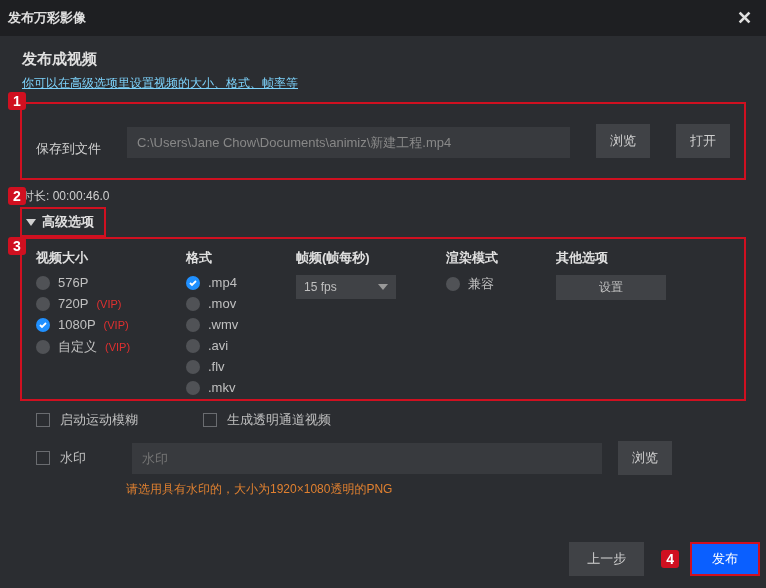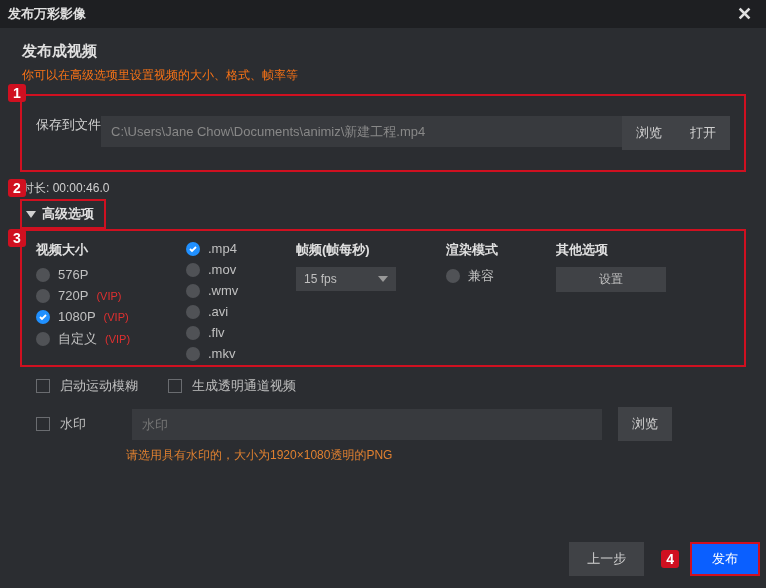--- a/index.html
+++ b/index.html
@@ -1,24 +1,24 @@
 <!DOCTYPE html>
 <html><head>
 <meta charset="utf-8">
 <style>
 * { margin: 0; padding: 0; box-sizing: border-box; font-family: "Microsoft YaHei", sans-serif; }
 body { background: #2b2d31; color: #c0c0c0; width: 766px; height: 588px; position: relative; overflow: hidden; }
-.titlebar { background: #1e1f22; height: 28px; display: flex; align-items: center; justify-content: space-between; padding: 0 8px; font-size: 13px; font-weight: bold; color: #e0e0e0; }
+.titlebar { background: #1e1f22; height: 36px; display: flex; align-items: center; justify-content: space-between; padding: 0 8px; font-size: 13px; font-weight: bold; color: #e0e0e0; }
 .close-btn { color: #e0e0e0; font-size: 18px; cursor: pointer; padding: 0 6px; }
 .header { padding: 14px 22px 4px 22px; }
 .header-title { font-size: 15px; font-weight: bold; color: #e0e0e0; margin-bottom: 6px; }
-.header-hint { font-size: 12px; color: #f97316; }
+.header-hint { font-size: 12px; color: #7dd3fc; text-decoration: underline; }
 .section-box { border: 2px solid #d01020; margin: 6px 20px 0 20px; padding: 20px 14px; position: relative; }
 .badge { position: absolute; background: #d01020; color: #fff; font-size: 14px; font-weight: bold; border-radius: 3px; padding: 0 5px; line-height: 18px; z-index: 10; }
-.file-row { display: flex; align-items: flex-start; gap: 0; }
+.file-row { display: flex; align-items: flex-end; gap: 26px; }
 .file-label { font-size: 13px; color: #d0d0d0; white-space: nowrap; }
 .file-input { flex: 1; background: #383a3e; border: none; padding: 8px 10px; font-size: 13px; color: #888; outline: none; }
 .btn-gray { background: #404246; border: none; color: #d0d0d0; font-size: 13px; padding: 8px 14px; cursor: pointer; }
 .duration { font-size: 12px; color: #d0d0d0; margin: 8px 0 0 22px; position: relative; }
 .adv-header { border: 2px solid #d01020; display: inline-block; margin: 2px 0 0 20px; padding: 4px 10px 4px 4px; position: relative; }
 .adv-header-inner { display: flex; align-items: center; gap: 6px; font-size: 13px; font-weight: bold; color: #e0e0e0; }
 .triangle { width: 0; height: 0; border-left: 5px solid transparent; border-right: 5px solid transparent; border-top: 7px solid #d0d0d0; }
 .opts-box { border: 2px solid #d01020; margin: 0 20px; padding: 10px 14px 4px 14px; position: relative; }
 .opts-grid { display: flex; gap: 0; }
 .col { display: flex; flex-direction: column; gap: 6px; }
@@ -30,21 +30,21 @@
 .col-title { font-size: 13px; font-weight: bold; color: #e0e0e0; margin-bottom: 2px; }
 .radio-item { display: flex; align-items: center; gap: 8px; font-size: 13px; color: #c0c0c0; cursor: pointer; }
 .radio-circle { width: 14px; height: 14px; border-radius: 50%; background: #505256; display: flex; align-items: center; justify-content: center; flex-shrink: 0; }
 .radio-circle.checked { background: #2090ff; }
 .radio-circle.checked svg { display: block; }
 .radio-circle svg { display: none; width: 10px; height: 10px; }
 .vip { color: #e03030; font-size: 11px; }
 .dropdown { background: #404246; border: none; color: #c0c0c0; padding: 5px 8px; font-size: 12px; display: flex; align-items: center; justify-content: space-between; width: 100px; cursor: pointer; }
 .dd-arrow { width: 0; height: 0; border-left: 5px solid transparent; border-right: 5px solid transparent; border-top: 6px solid #999; }
 .btn-small { background: #404246; border: none; color: #c0c0c0; font-size: 12px; padding: 4px 16px; cursor: pointer; }
-.checkbox-row { display: flex; gap: 24px; margin: 8px 0 0 36px; padding: 2px 0; }
+.checkbox-row { display: flex; gap: 59px; margin: 8px 0 0 36px; padding: 2px 0; }
 .check-item { display: flex; align-items: center; gap: 10px; font-size: 13px; color: #c0c0c0; cursor: pointer; }
 .check-box { width: 14px; height: 14px; border: 1px solid #6a6c70; background: transparent; flex-shrink: 0; }
 .watermark-row { display: flex; align-items: center; gap: 16px; margin: 10px 0 0 36px; }
 .wm-input { width: 470px; background: #383a3e; border: none; padding: 8px 10px; font-size: 13px; color: #888; outline: none; }
 .wm-hint { font-size: 12px; color: #e08030; margin: 6px 0 0 126px; }
 .footer { position: absolute; bottom: 12px; right: 6px; display: flex; gap: 17px; align-items: center; }
 .btn-prev { background: #404246; border: none; color: #d0d0d0; font-size: 13px; padding: 8px 18px; cursor: pointer; }
 .btn-publish { background: #0a5fff; border: 2px solid #d01020; color: #fff; font-size: 13px; padding: 6px 20px; cursor: pointer; position: relative; }
 </style>
 </head>
@@ -107,20 +107,21 @@
           <span>1080P</span>
           <span class="vip">(VIP)</span>
         </div>
       <div class="radio-item">
           <span class="radio-circle"></span>
           <span>自定义</span>
           <span class="vip">(VIP)</span>
         </div>
     </div>
     <div class="col fmt">
+      <div class="col-title">格式</div>
       <div class="radio-item">
           <span class="radio-circle checked">
             <svg viewBox="0 0 10 10">
               <path d="M2 5l2 2 4-4" stroke="#fff" stroke-width="1.8" fill="none"></path>
             </svg>
           </span>
           <span>.mp4</span>
         </div>
       <div class="radio-item">
           <span class="radio-circle"></span>

